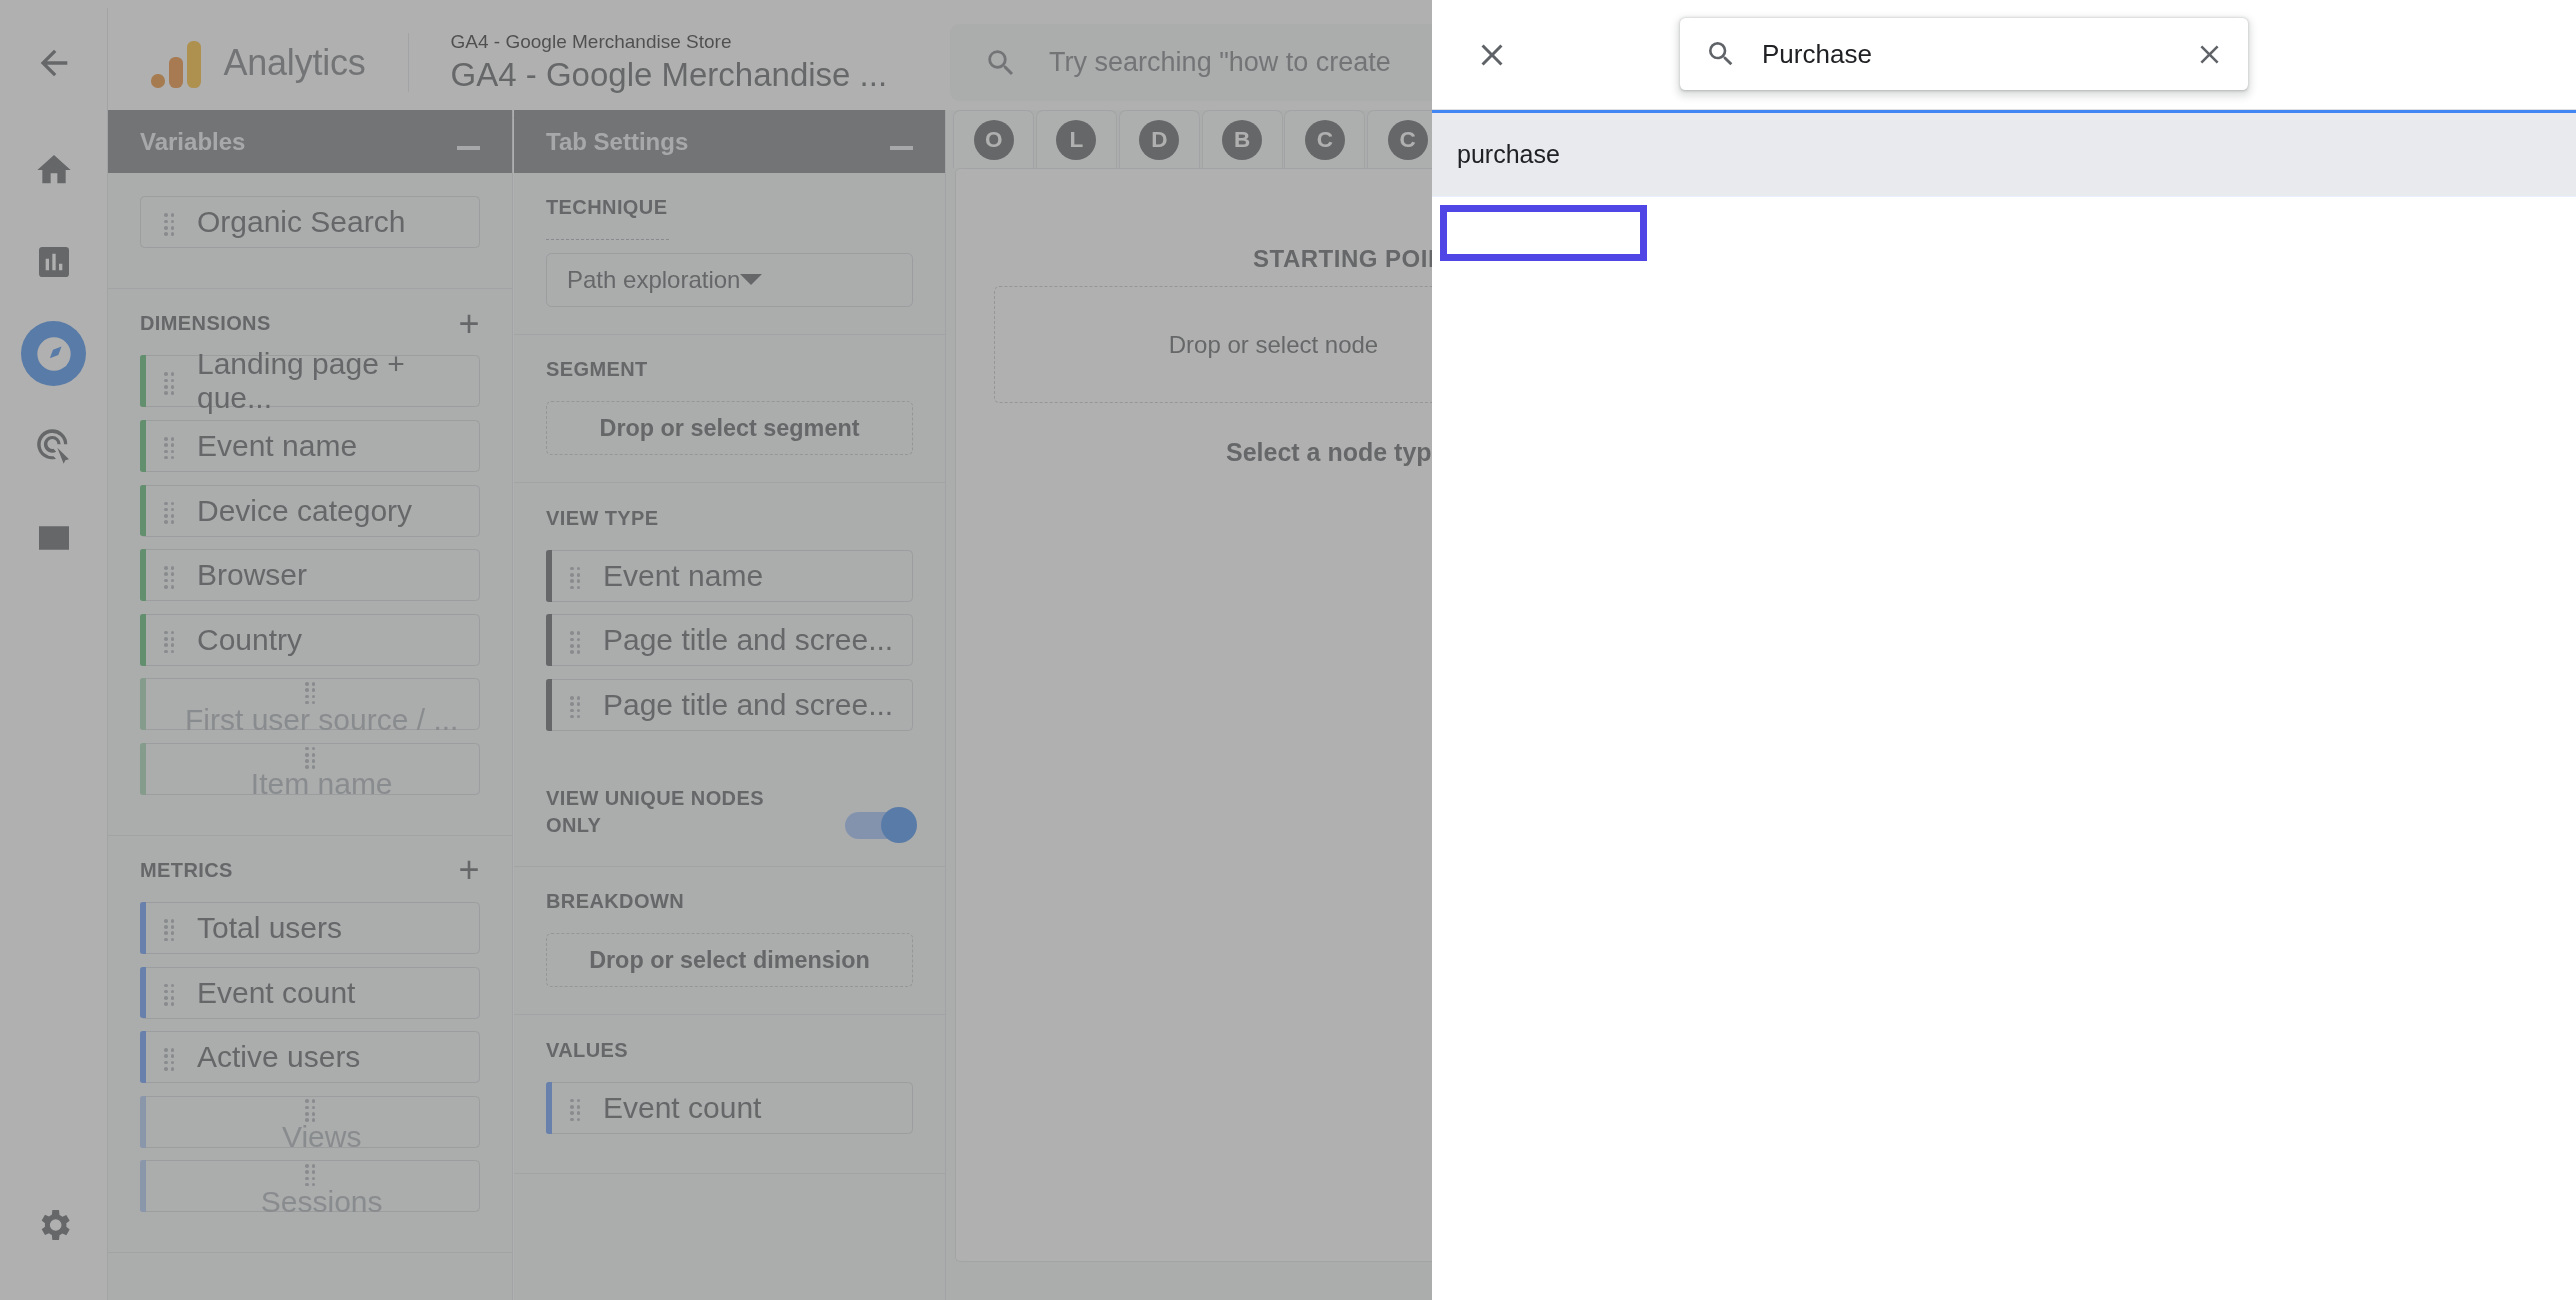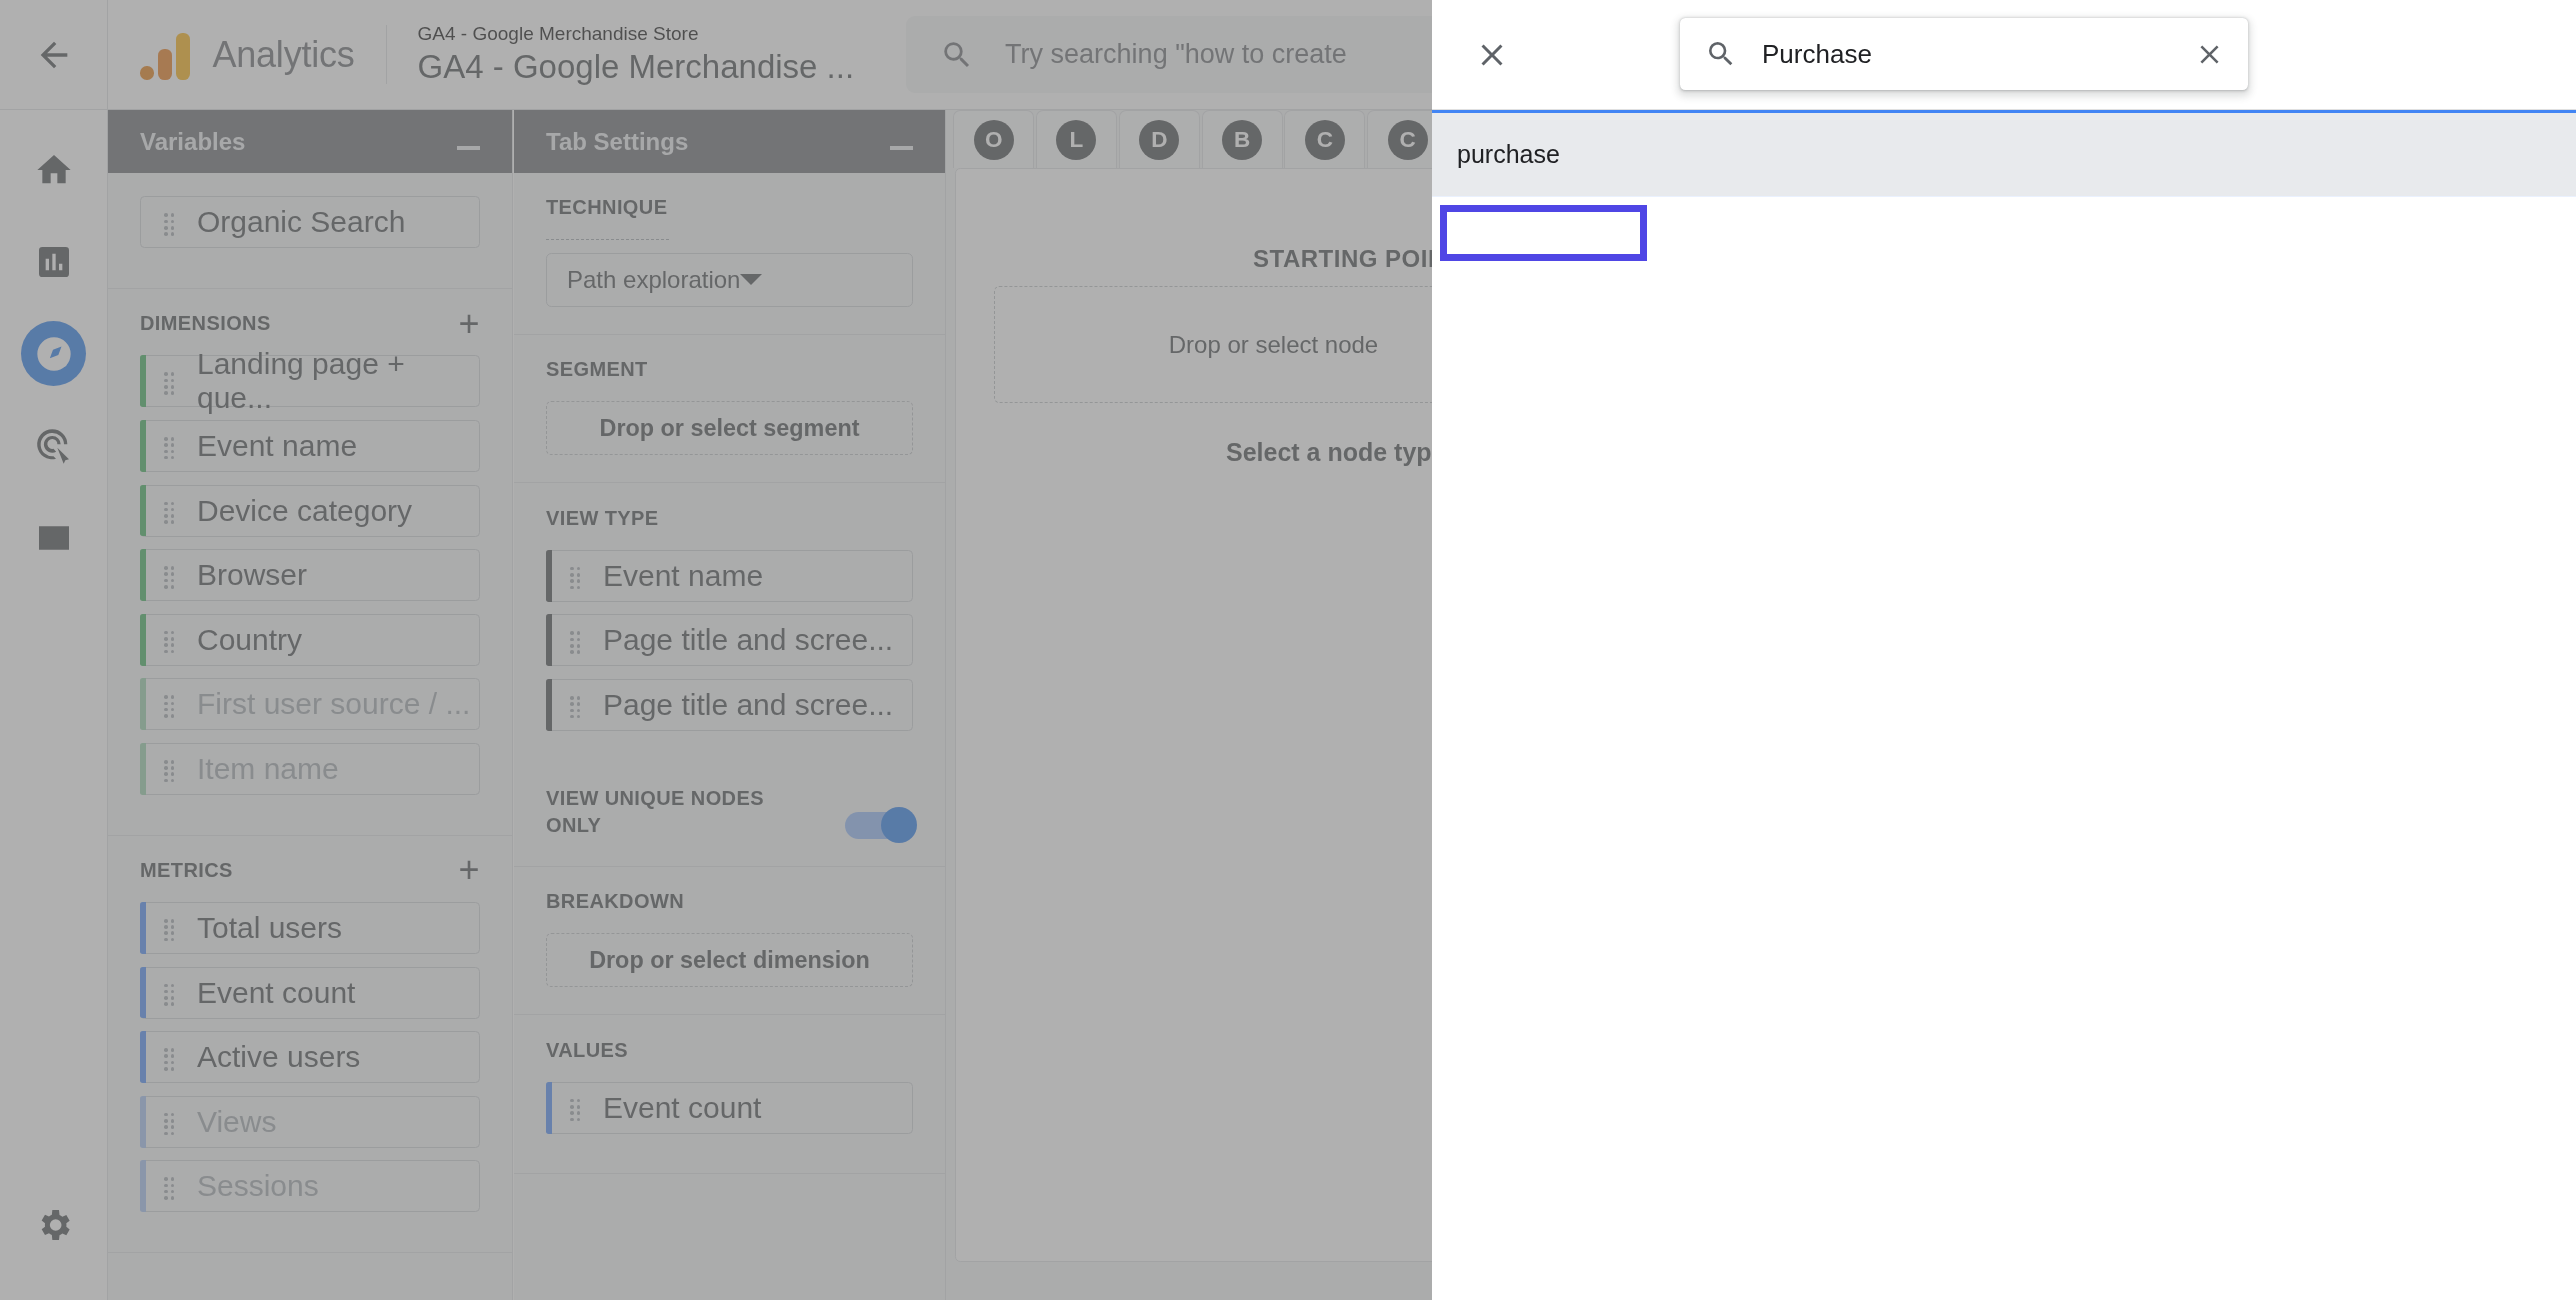--- a/index.html
+++ b/index.html
@@ -17,24 +17,25 @@
   }
   #app-scrim {
     position: absolute; inset: 0;
     background: rgba(128,128,128,0.62);
     z-index: 40;
     pointer-events: none;
   }
 
   
   #topbar {
-    position: absolute; top: 0; left: 0; right: 0; height: 110px;
+    position: absolute; top: 8px; left: 0; right: 0; height: 110px;
     background: #fff;
     display: flex; align-items: center;
     border-bottom: 0.9px solid #dadce0;
+    gap: 11px;
   }
   #back-btn {
     width: 108px; height: 110px;
     display: flex; align-items: center; justify-content: center;
     border-right: 0.9px solid #dadce0;
   }
   #back-btn svg { width: 40px; height: 40px; }
   .brand-wrap { display: flex; align-items: center; padding-left: 32px; }
   #ga-logo { width: 49px; height: 50px; position: relative; margin-right: 23.4px; }
   #ga-logo .bar { position: absolute; bottom: 0; border-radius: 6.3px; }
@@ -95,21 +96,21 @@
     border: 0.9px solid #c8ccd0; border-radius: 4.5px;
     display: flex; align-items: center; padding-left: 23.4px;
     font-size: 30px; color: #3c4043; background: transparent;
   }
   .chip .accent { position: absolute; left: -0.9px; top: -0.9px; bottom: -0.9px; width: 6.3px; border-radius: 2.7px 0 0 2.7px; }
   .chip .grip { width: 12.6px; height: 23.4px; margin-right: 20px; flex: none; }
   .chip .grip i { display: block; width: 3.6px; height: 3.6px; background: #9aa0a6; border-radius: 50%; float: left; margin: 2.7px 2.7px 0 0; }
   .chip.acc-green  .accent { background: #34a853; }
   .chip.acc-blue   .accent { background: #4285f4; }
   .chip.acc-dark   .accent { background: #3c4043; }
-  .chip.dim { color: #9aa0a6; }
+  .chip.dim { color: #9aa0a6; flex-direction: column; }
   .chip.dim.acc-green .accent { background: #8fcba2; }
   .chip.dim.acc-blue  .accent { background: #9cbcf0; }
   .chip.noacc { padding-left: 23.4px; }
 
   .select-box {
     height: 54px; border: 0.9px solid #c8ccd0; border-radius: 5.4px;
     display: flex; align-items: center; 
     padding: 0 21.6px 0 20px; font-size: 24px; color: #3c4043;
   }
   .caret { width: 0; height: 0; border-left: 11.7px solid transparent; border-right: 11.7px solid transparent; border-top: 11.7px solid #3c4043; }

